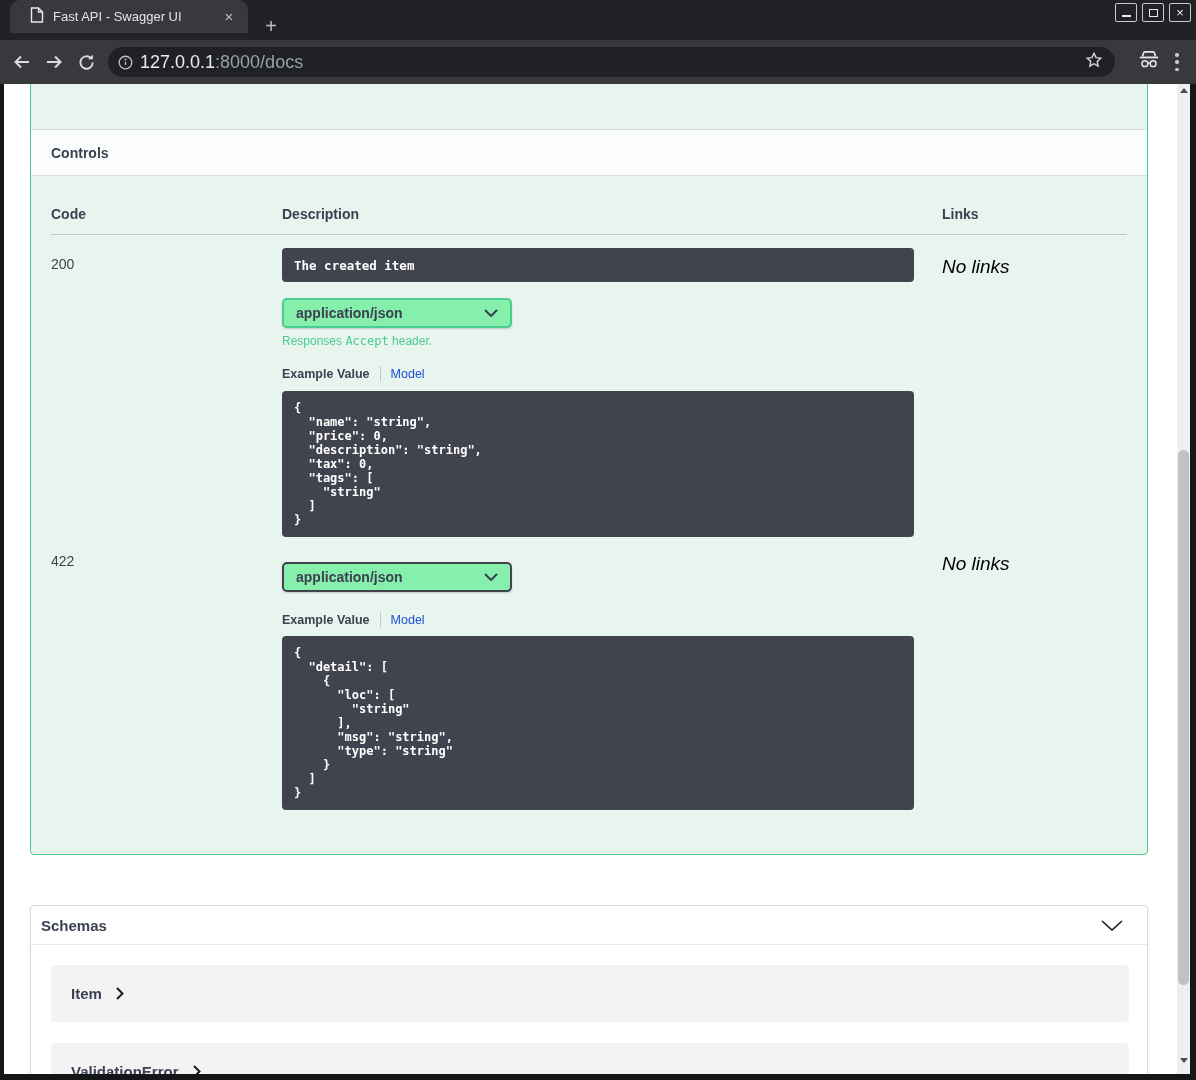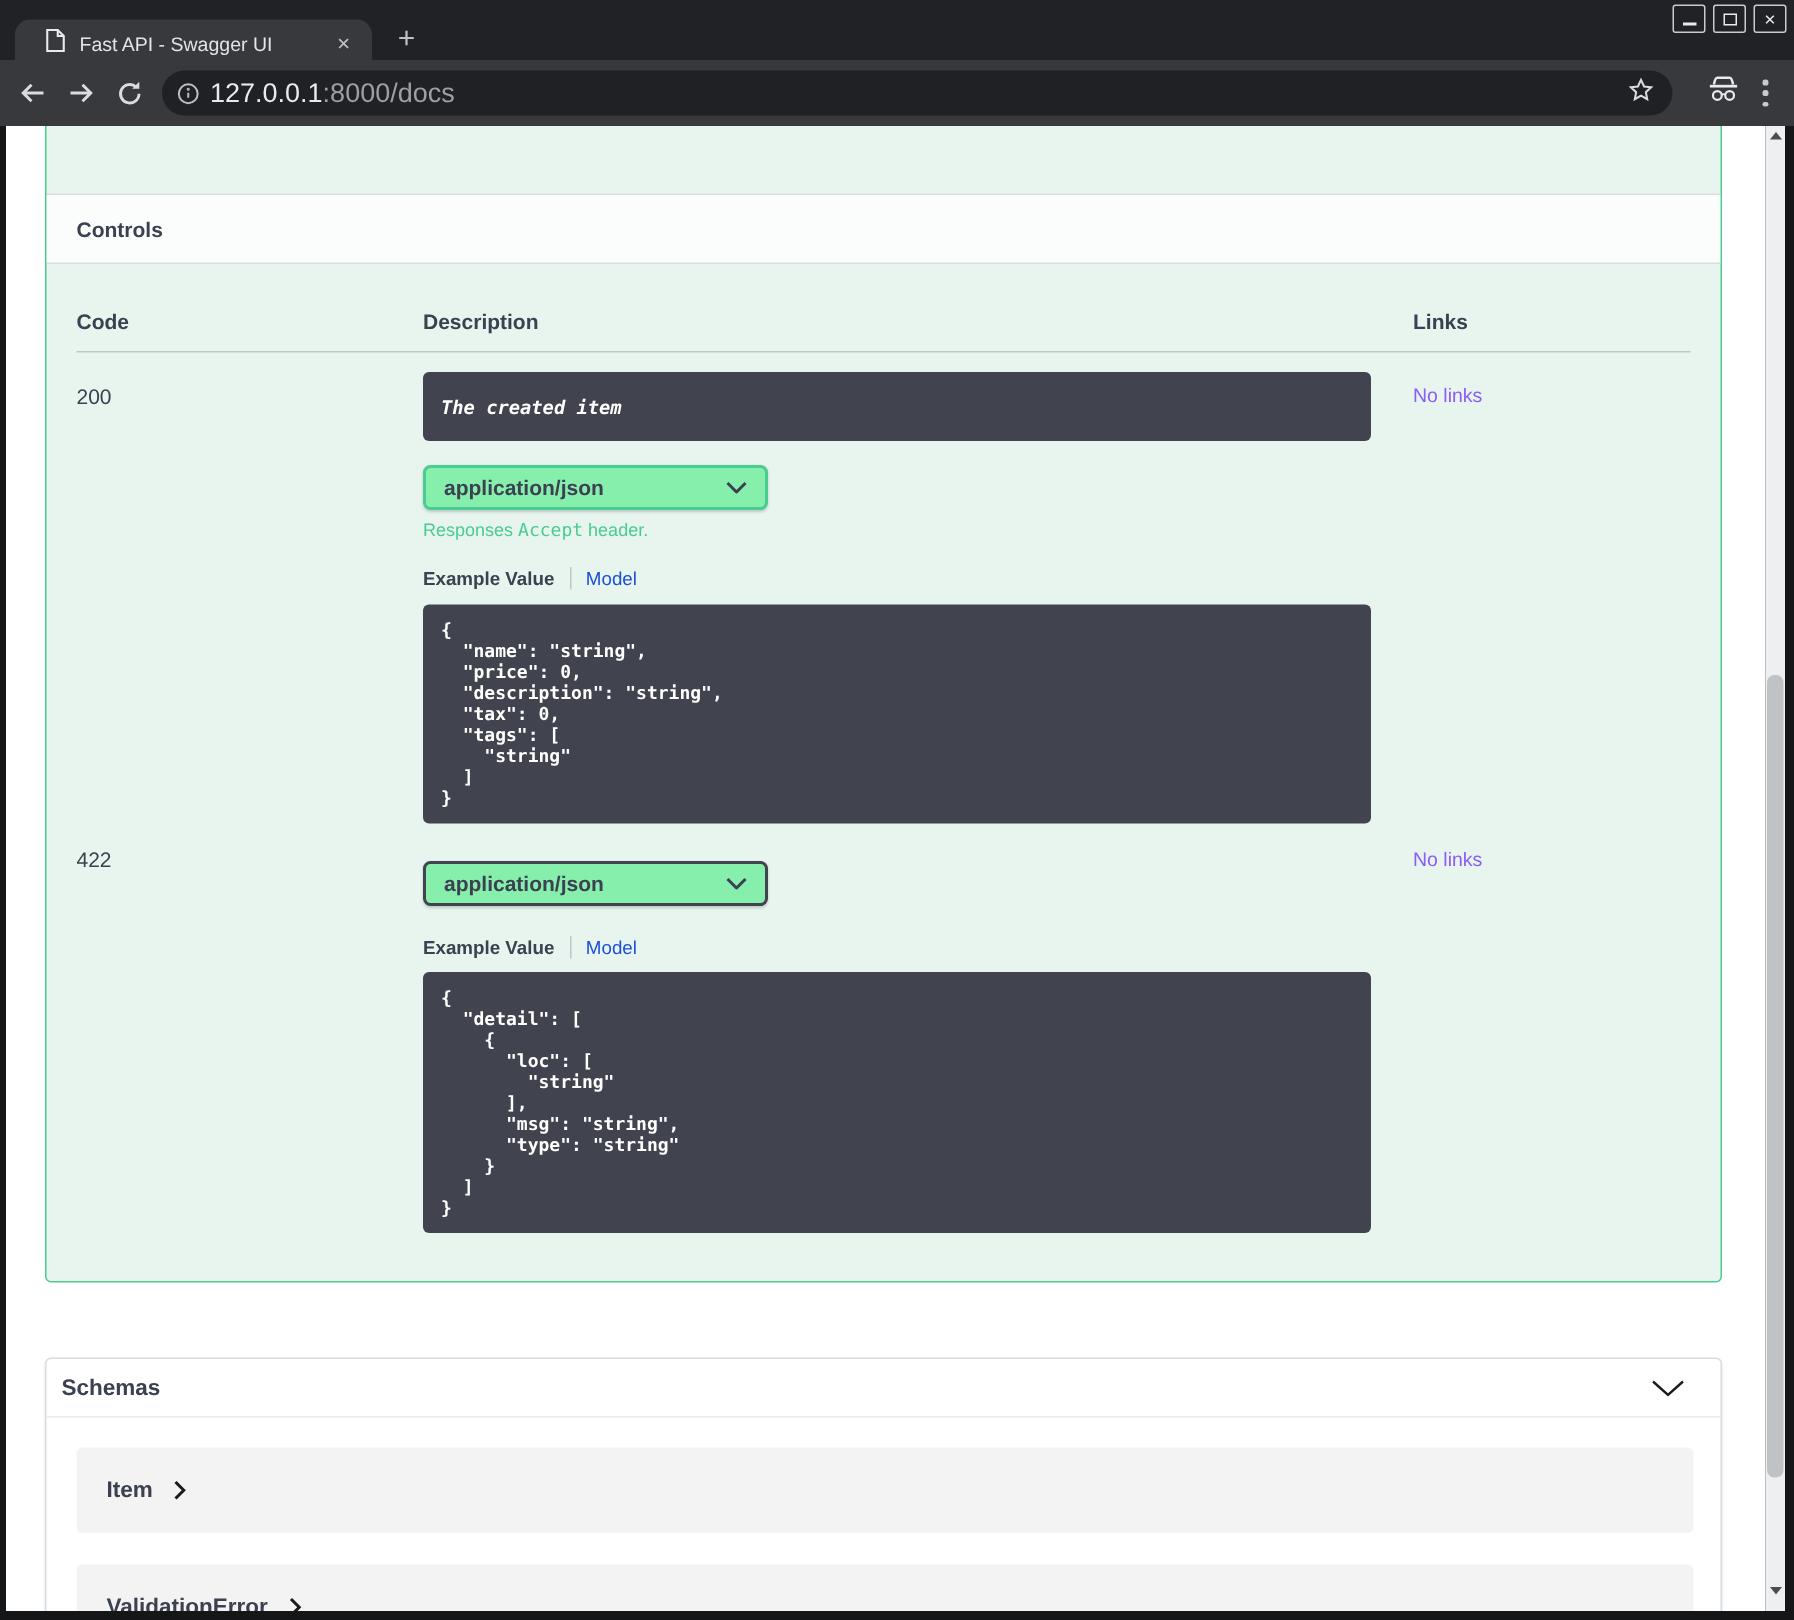--- a/index.html
+++ b/index.html
@@ -9,21 +9,21 @@
     font-family:"Liberation Sans", sans-serif;
     position:relative;
     overflow:hidden;
   }
   
   .tabstrip{
     position:absolute; left:0; top:0; width:1196px; height:40px;
     background:#202225;
   }
   .tab{
-    position:absolute; left:10px; top:13px; width:238px; height:33px;
+    position:absolute; left:10px; top:0; width:238px; height:33px;
     background:#37393c; border-radius:10px 10px 0 0;
     display:flex; align-items:center; padding:0 10px 0 20px;
   }
   .tab-title{ flex:1; color:#e2e4e6; font-size:13px; margin-left:9px;
     white-space:nowrap; overflow:hidden; }
   .tab-close{ color:#bdc1c6; font-size:15px; line-height:15px; width:18px;
     text-align:center; cursor:default; }
   .newtab{ position:absolute; left:258px; top:13px; width:26px; height:26px;
     color:#bdc1c6; font-size:20px; line-height:26px; text-align:center; }
   .win-controls{ position:absolute; right:5px; top:3px; display:flex; gap:5px; }
@@ -73,26 +73,26 @@
   .rtable{ padding:0 20px; }
   .rt-head{
     display:grid; grid-template-columns:231px 660px 1fr;
     padding:30px 0 12px 0; border-bottom:1px solid rgba(59,65,81,.25);
     font-size:14px; font-weight:bold; color:#3b4151;
   }
   .rt-row{ display:grid; grid-template-columns:231px 660px 1fr; }
   .row-200{ margin-top:13px; }
   .row-422{ margin-top:9px; }
   .rc-code{ font-size:14px; color:#3b4151; padding-top:8px; }
-  .rc-links{ font-size:13px; color:#8b5cf6; padding-top:8px; }
+  .rc-links{ font-size:19px; font-style:italic; color:#000000; padding-top:8px; }
   .resp-desc{
-    width:632px; height:46px; background:#41444e; border-radius:4px;
+    width:632px; height:34px; background:#41444e; border-radius:4px;
     display:flex; align-items:center; padding:0 12px;
     color:#ffffff; font-family:"DejaVu Sans Mono", monospace;
-    font-size:12.5px; font-weight:bold; font-style:italic;
+    font-size:12.5px; font-weight:bold; 
   }
   .media-select{
     margin-top:16px; width:230px; height:30px; background:#86efac;
     border-radius:5px; display:flex; align-items:center;
     justify-content:space-between; padding:0 12px;
     font-size:14px; font-weight:bold; color:#3b4151;
     box-shadow:0 1px 2px rgba(0,0,0,.18);
   }
   .sel-green{ border:2px solid #49cc90; }
   .sel-dark{ border:2px solid #41444e; }

